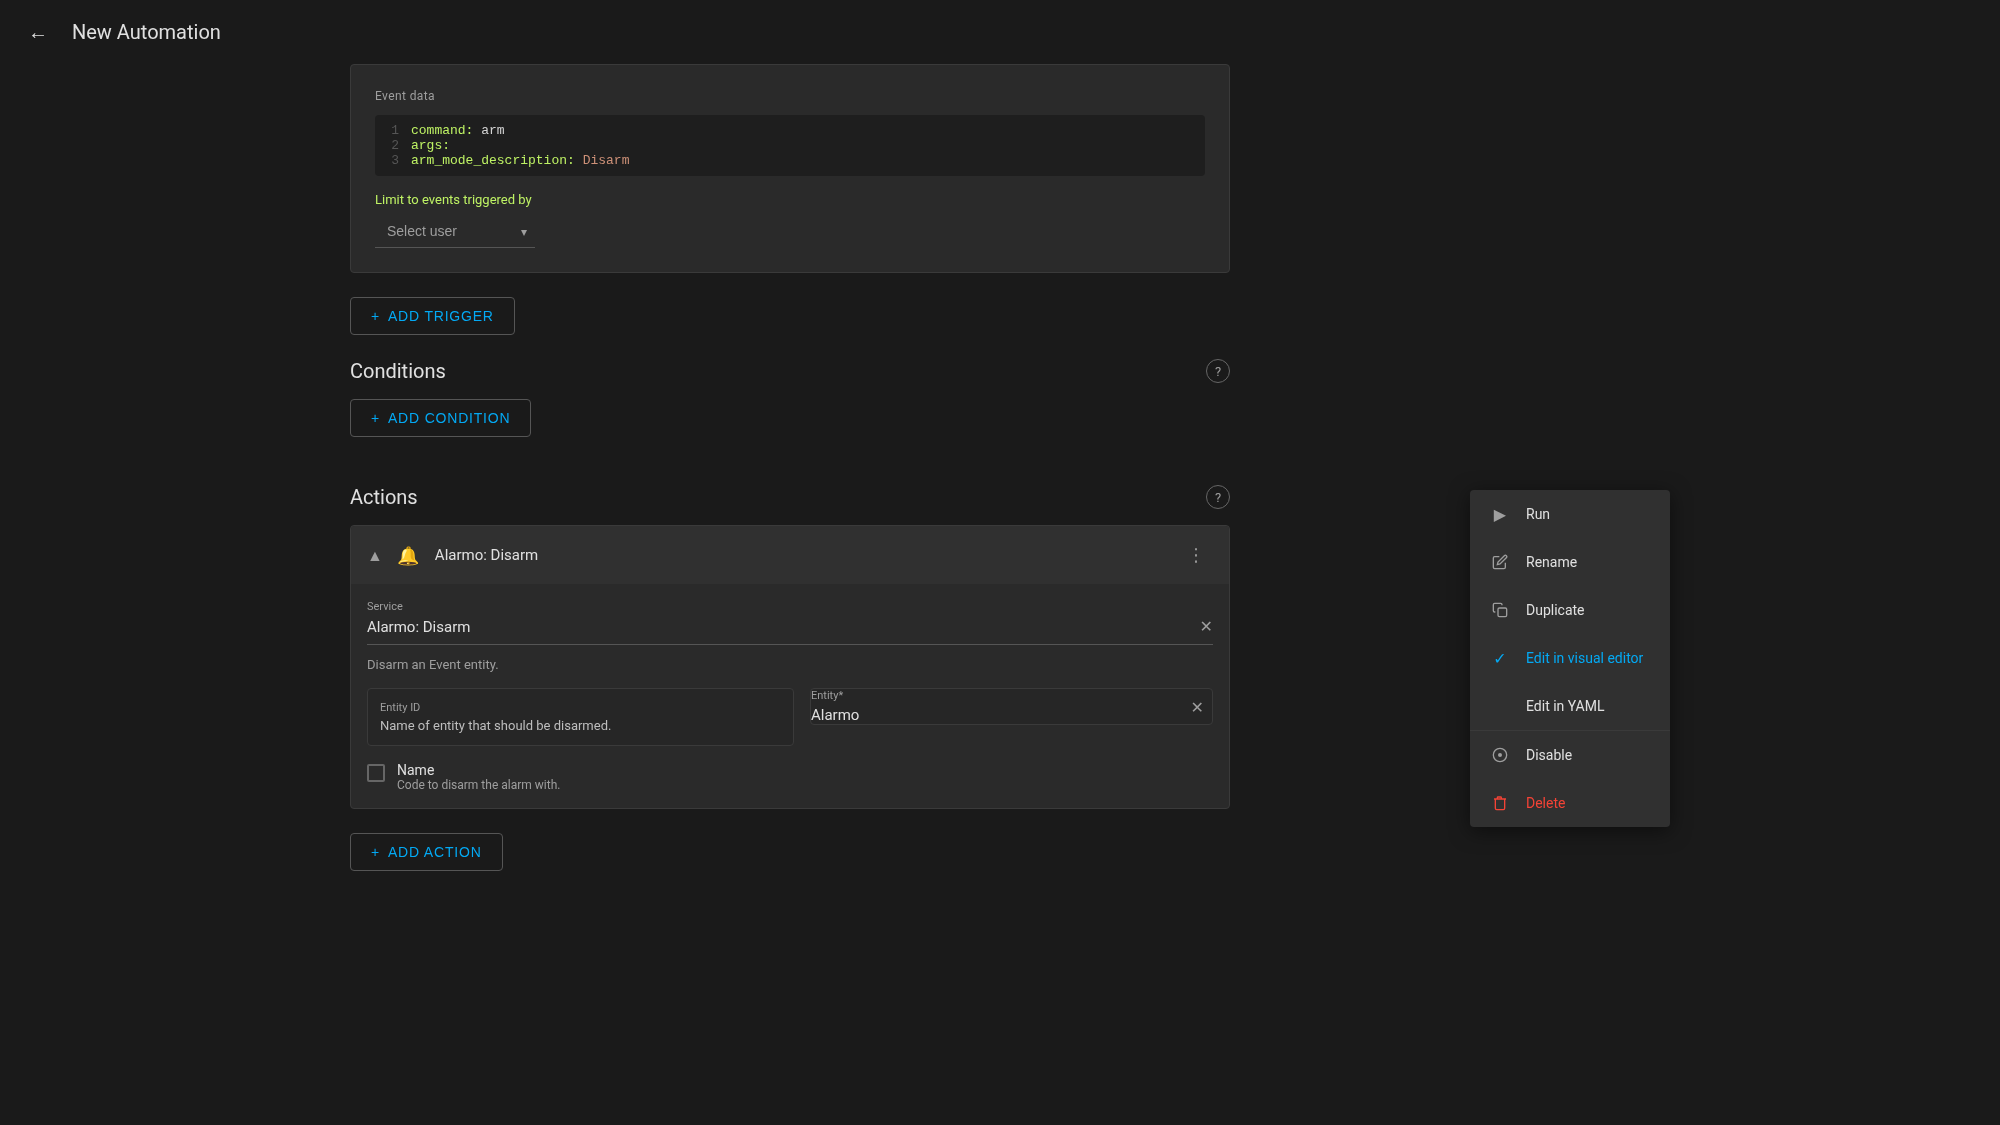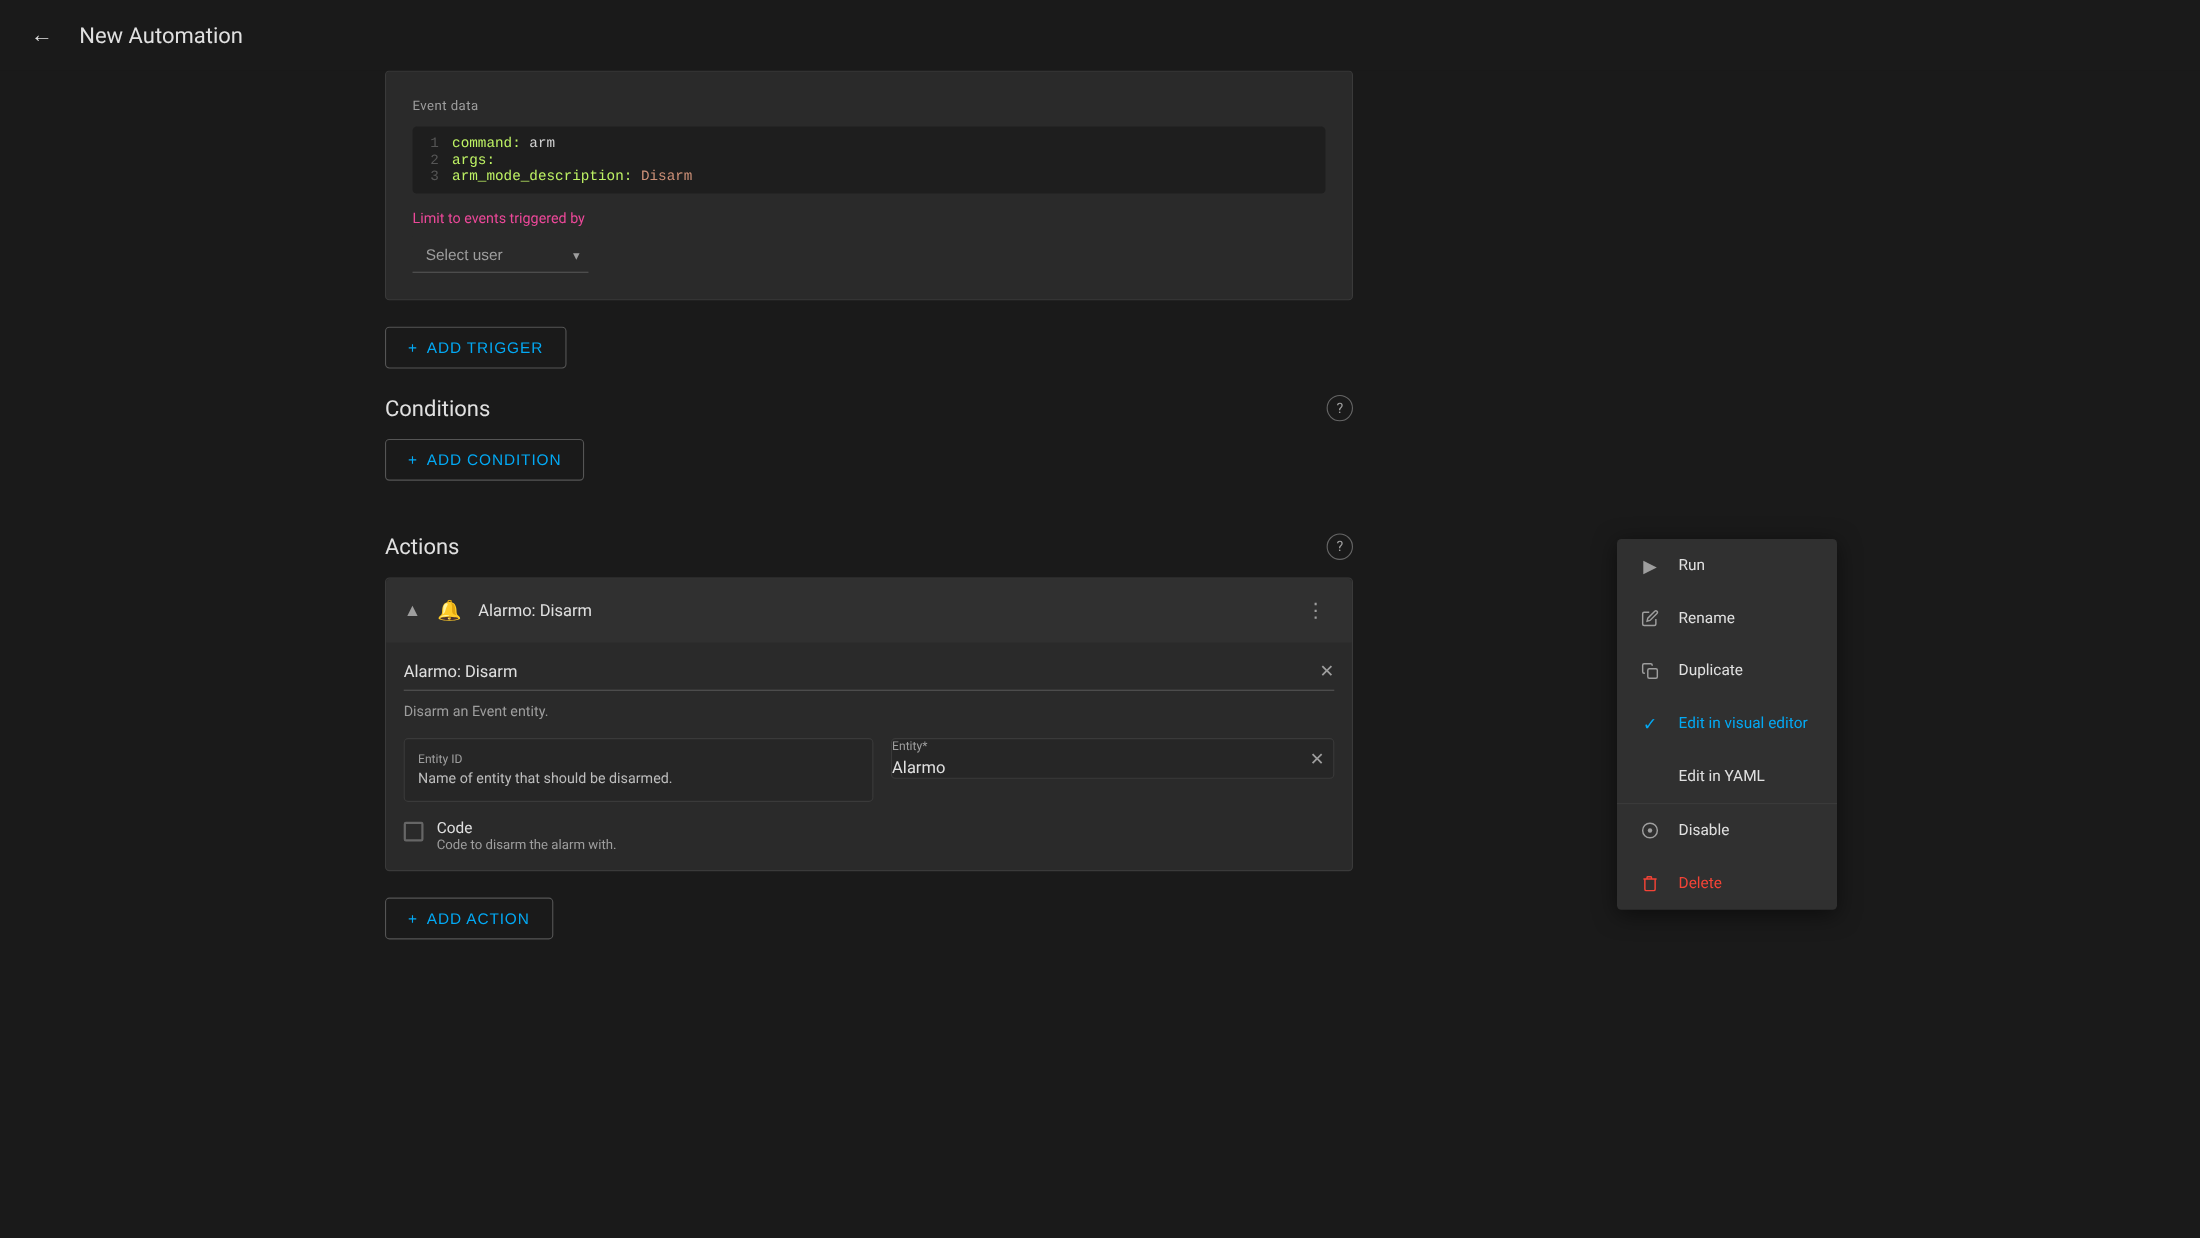--- a/index.html
+++ b/index.html
@@ -85,21 +85,21 @@
       min-width: 16px;
       text-align: right;
       user-select: none;
     }
     .code-key { color: #bef264; }
     .code-value-str { color: #ce9178; }
     .code-normal { color: #d4d4d4; }
 
     .limit-label {
       font-size: 13px;
-      color: #ec4899;
+      color: #bef264;
       margin: 16px 0 8px 0;
     }
 
     .select-user {
       background: #2a2a2a;
       border: none;
       border-bottom: 1px solid #555;
       color: #9e9e9e;
       padding: 8px 32px 8px 12px;
       font-size: 14px;
@@ -465,20 +465,21 @@
       <div class="action-card">
         <div class="action-card-header">
           <div class="action-card-title-row">
             <span class="chevron-up">▲</span>
             <span class="alarm-icon-circle">🔔</span>
             <span class="action-title">Alarmo: Disarm</span>
           </div>
           <button class="three-dot-btn">⋮</button>
         </div>
         <div class="action-card-body">
+          <div class="service-label">Service</div>
           <div class="service-row">
             <span class="service-value">Alarmo: Disarm</span>
             <span class="close-x">✕</span>
           </div>
           <div class="service-description">Disarm an Event entity.</div>
           <div class="entity-row">
             <div class="entity-left">
               <div class="entity-label">Entity ID</div>
               <div class="entity-name">Name of entity that should be disarmed.</div>
             </div>
@@ -486,21 +487,21 @@
               <div class="entity-label">
                 <span>Entity*</span>
               </div>
               <div class="entity-value">Alarmo</div>
               <span class="entity-close">✕</span>
             </div>
           </div>
           <div class="code-row">
             <div class="checkbox-wrapper"></div>
             <div class="code-info">
-              <div class="code-key-label">Code</div>
+              <div class="code-key-label">Name</div>
               <div class="code-desc">Code to disarm the alarm with.</div>
             </div>
           </div>
         </div>
       </div>
 
       
       <button class="add-action-btn">
         <span>+</span>
         <span>ADD ACTION</span>

